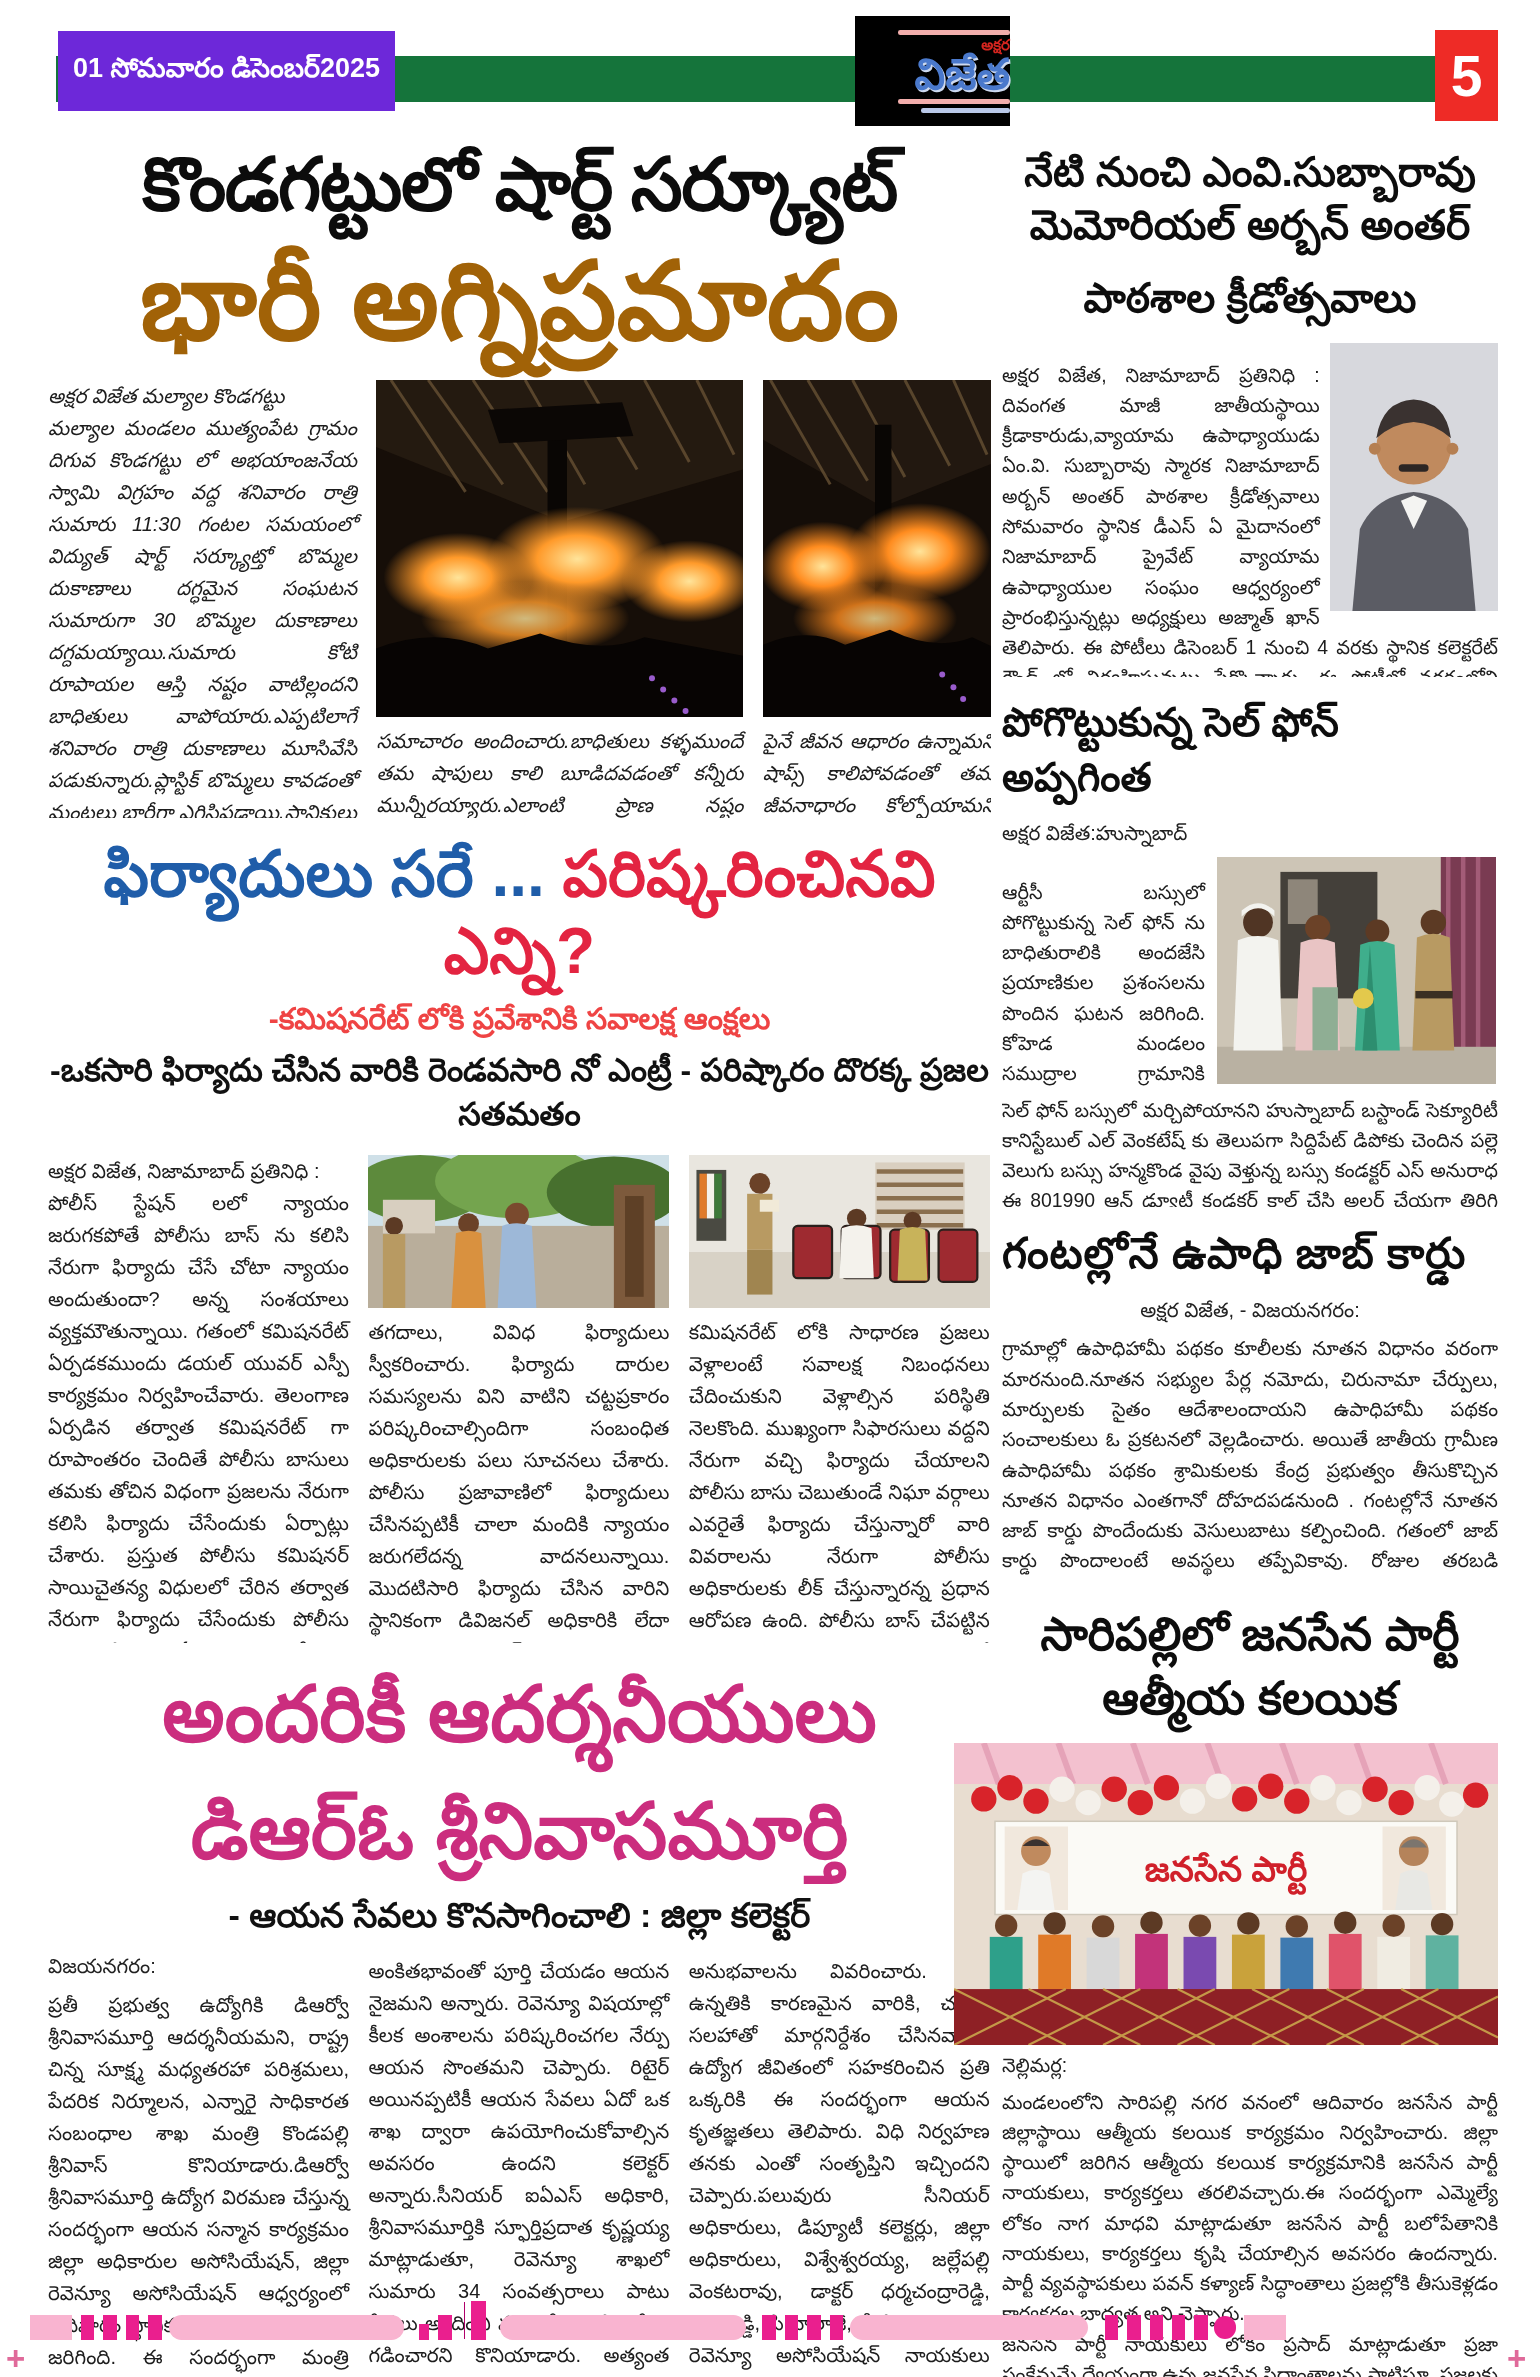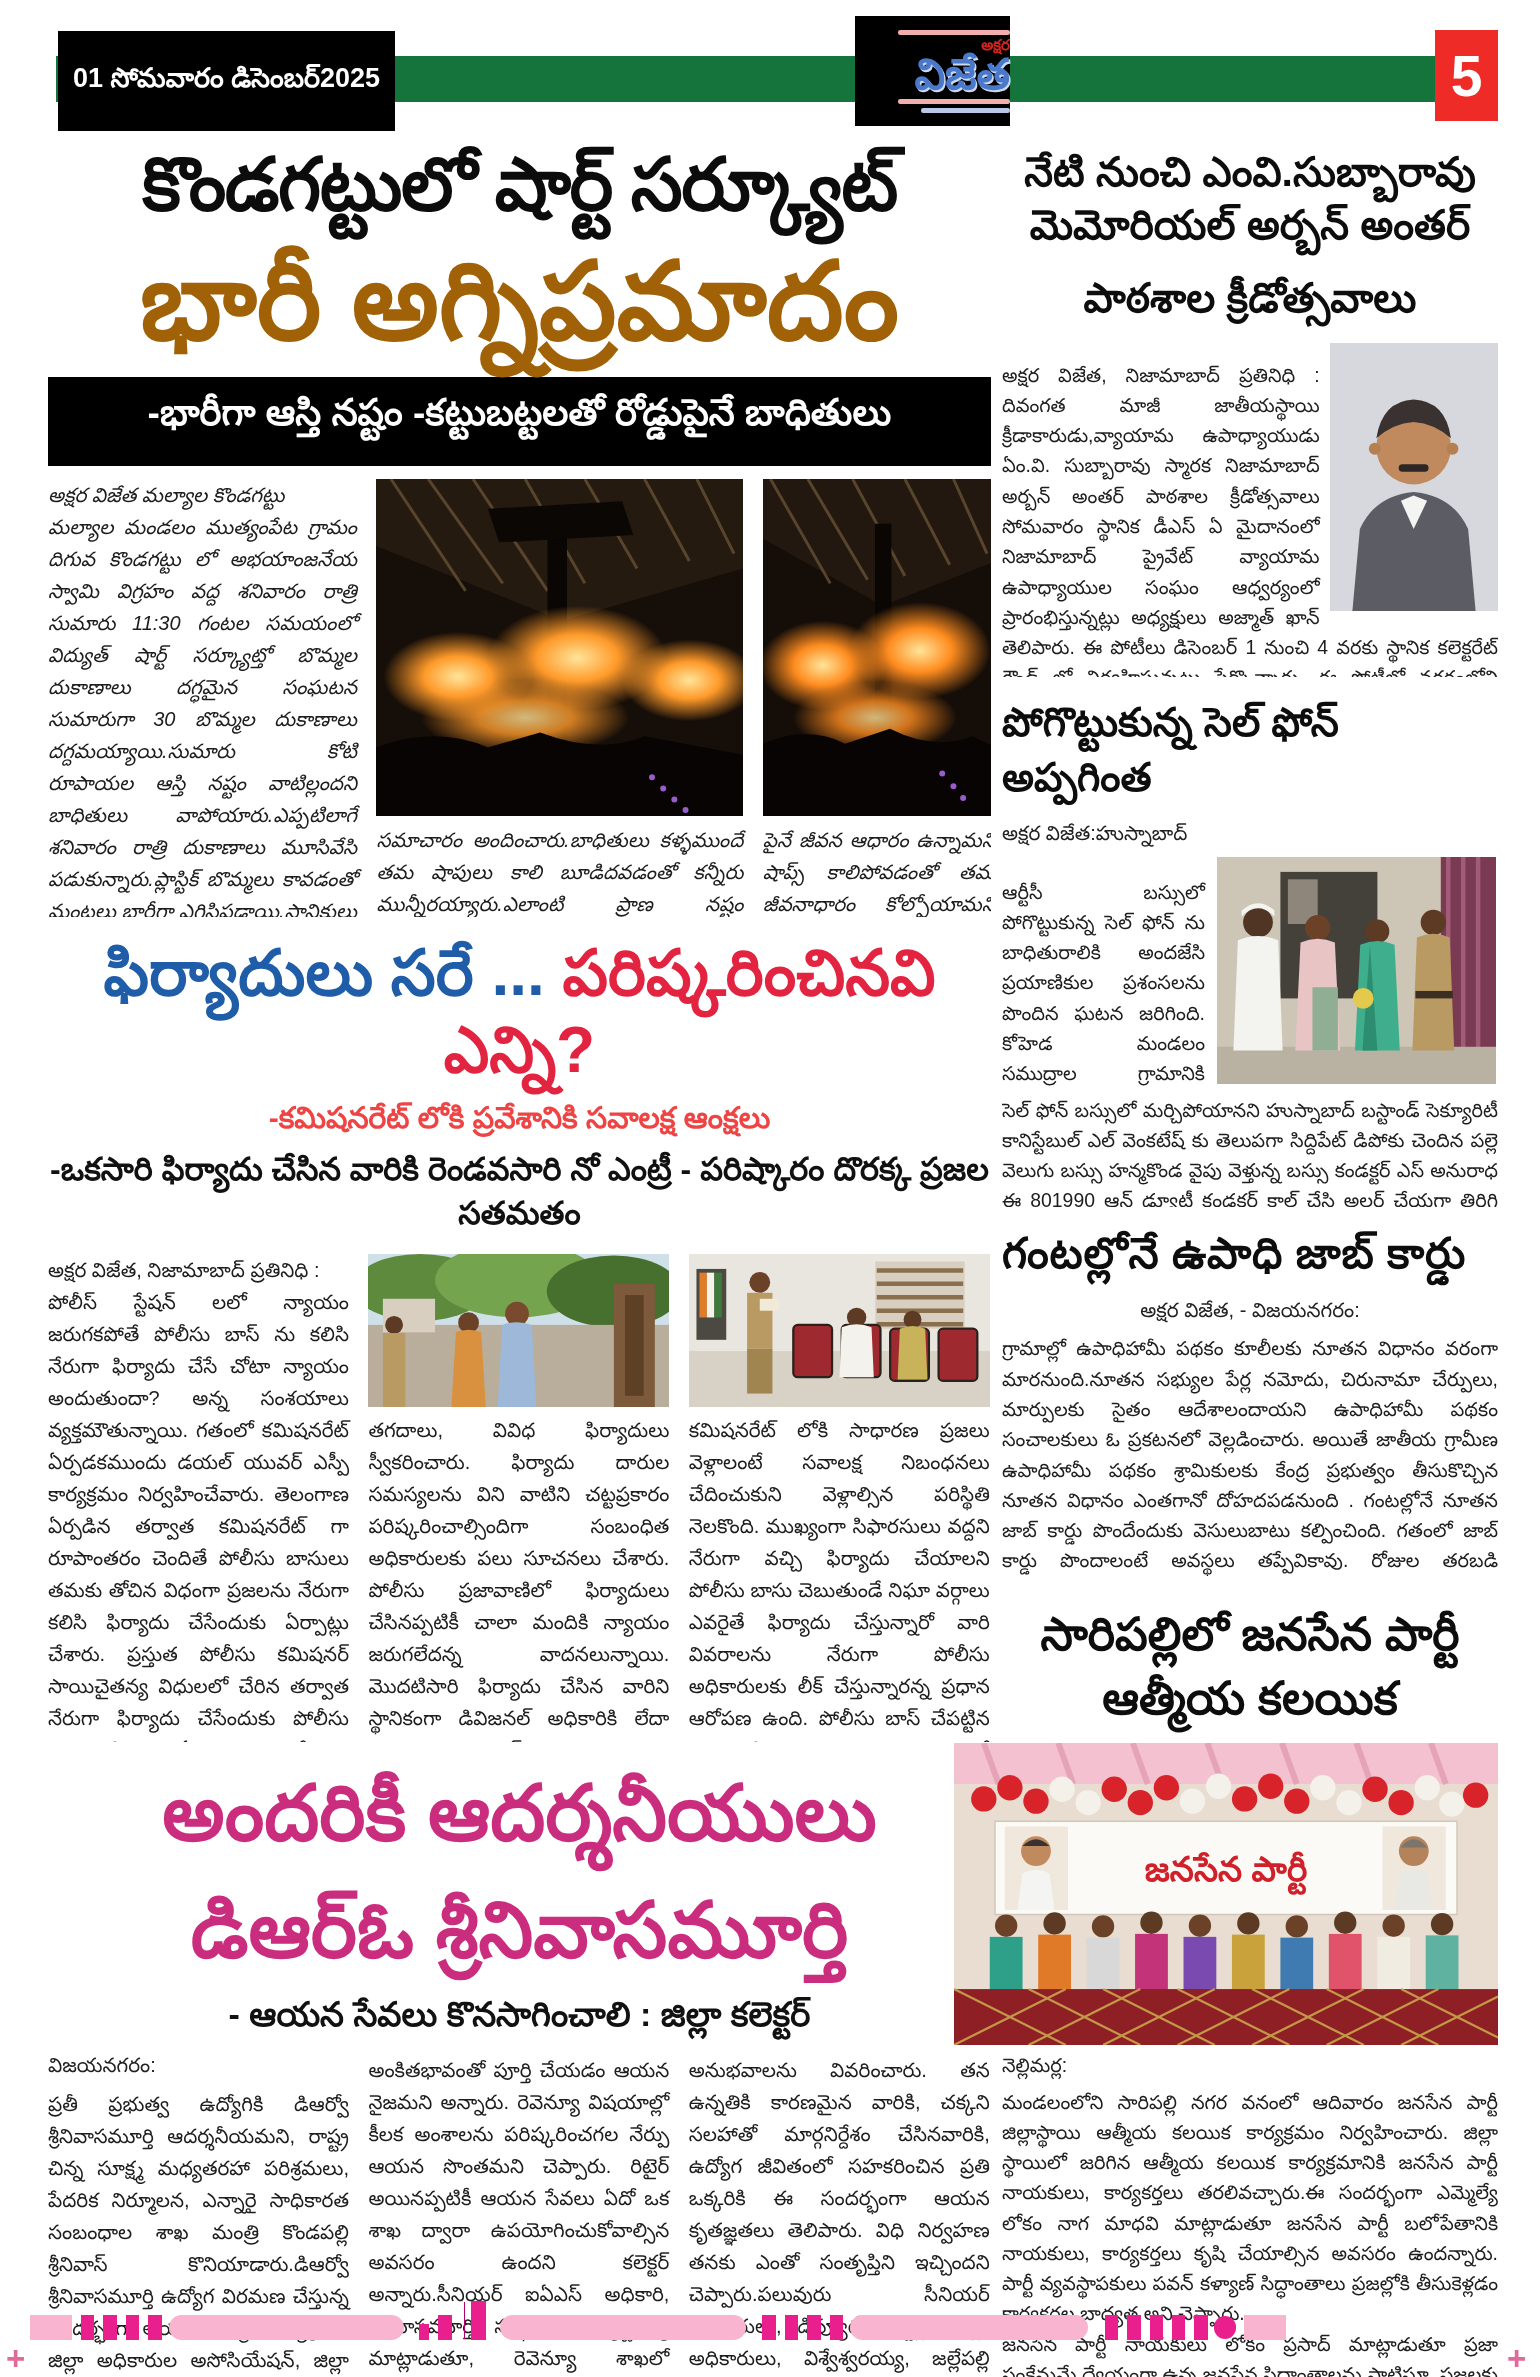--- a/index.html
+++ b/index.html
@@ -1,21 +1,21 @@
 <!DOCTYPE html>
 <html style="font-size:12px"><head>
 <meta charset="utf-8">
 <style>
   html,body { margin:0; padding:0; background:#ffffff; }
   .page { position:relative; width:1541px; height:2377px; background:#ffffff;
           font-family:"Liberation Sans", sans-serif; overflow:hidden; }
 
   
   .green-bar { position:absolute; left:56px; top:56px; width:1442px; height:46px; background:#15743b; }
-  .date-box  { position:absolute; left:58px; top:31px; width:337px; height:100px; background:#000000;
+  .date-box  { position:absolute; left:58px; top:31px; width:337px; height:80px; background:#6d28d9;
                color:#fff; font-weight:bold; font-size:27px; display:flex; align-items:center; justify-content:center; }
   .logo-box  { position:absolute; left:855px; top:16.4px; width:155px; height:110px; background:#000000;
                display:flex; flex-direction:column; align-items:flex-end; justify-content:center; }
   .logo-mini { width:112px; height:4.5px; border-radius:2.2px; background:#f2aeac; margin:2.2px 0; }
   .logo-mini.blue { background:#b9c8e8; width:89px; }
   .logo-prefix { color:#d6251f; font-size:15px; font-weight:bold; line-height:1; }
   .logo-title  { color:#4a79cc; font-size:43px; font-weight:bold; line-height:1.05;
                  text-shadow:1.5px 1.5px 0 #cdd9ef; }
   .page-num  { position:absolute; left:1435px; top:30px; width:63px; height:91px; background:#ee2b26;
                color:#fff; font-size:57px; font-weight:bold; display:flex; align-items:center; justify-content:center; }
@@ -101,21 +101,20 @@
     <span class="logo-title">విజేత</span>
     <span class="logo-mini"></span>
     <span class="logo-mini blue"></span>
   </div>
   <div class="page-num">5</div>
 
   <div class="main">
 
     <h1 class="fire-h1">కొండగట్టులో షార్ట్ సర్క్యూట్</h1>
     <h2 class="fire-h2">భారీ అగ్నిప్రమాదం</h2>
-    <div class="bar-sub">-భారీగా ఆస్తి నష్టం -కట్టుబట్టలతో రోడ్డుపైనే బాధితులు</div>
 
     <section class="cols fire-cols">
       <div class="fire-c1">
         <p class="body-txt">అక్షర విజేత మల్యాల కొండగట్టు
 మల్యాల మండలం ముత్యంపేట గ్రామం దిగువ కొండగట్టు లో అభయాంజనేయ స్వామి విగ్రహం వద్ద శనివారం రాత్రి సుమారు 11:30 గంటల సమయంలో విద్యుత్ షార్ట్ సర్క్యూట్తో బొమ్మల దుకాణాలు దగ్ధమైన సంఘటన సుమారుగా 30 బొమ్మల దుకాణాలు దగ్దమయ్యాయి.సుమారు కోటి రూపాయల ఆస్తి నష్టం వాటిల్లందని బాధితులు వాపోయారు.ఎప్పటిలాగే శనివారం రాత్రి దుకాణాలు మూసివేసి పడుకున్నారు.ప్లాస్టిక్ బొమ్మలు కావడంతో మంటలు భారీగా ఎగిసిపడ్డాయి.స్థానికులు పోలీసులకు,అగ్ని మాపక శాఖ అధికారులకు</p>
       </div>
       <div class="fire-c2">
         <svg class="photo" width="367" height="337" viewBox="0 0 492 452" preserveAspectRatio="none">
           <defs>
             <radialGradient id="fg1" cx="50%" cy="50%" r="50%">

